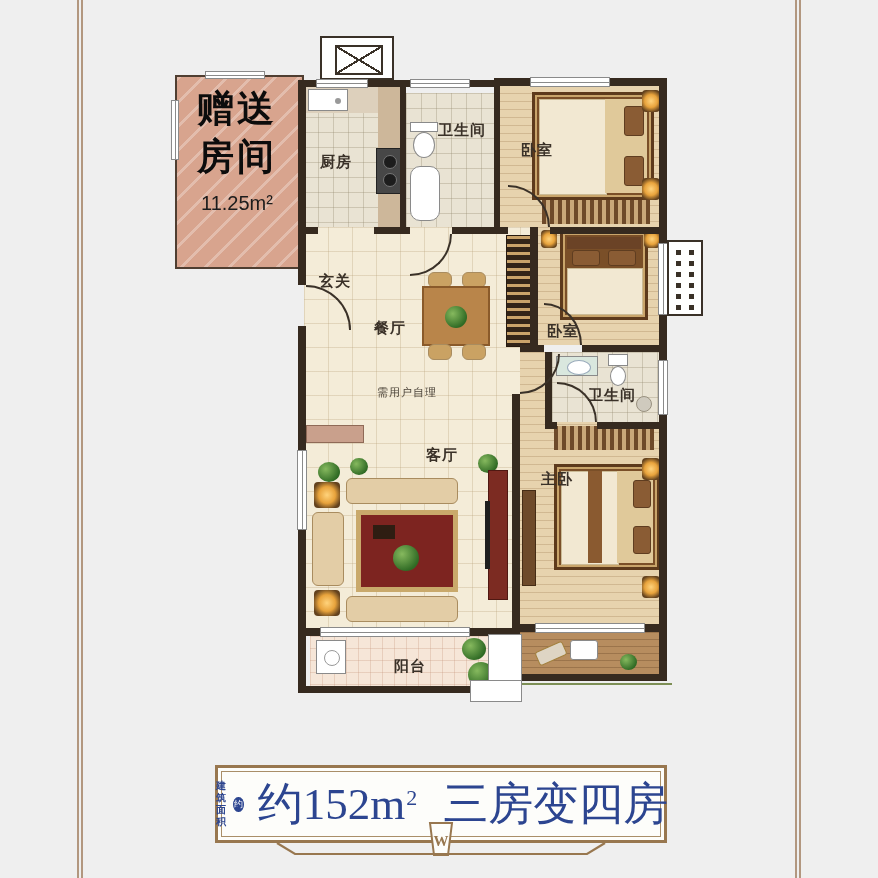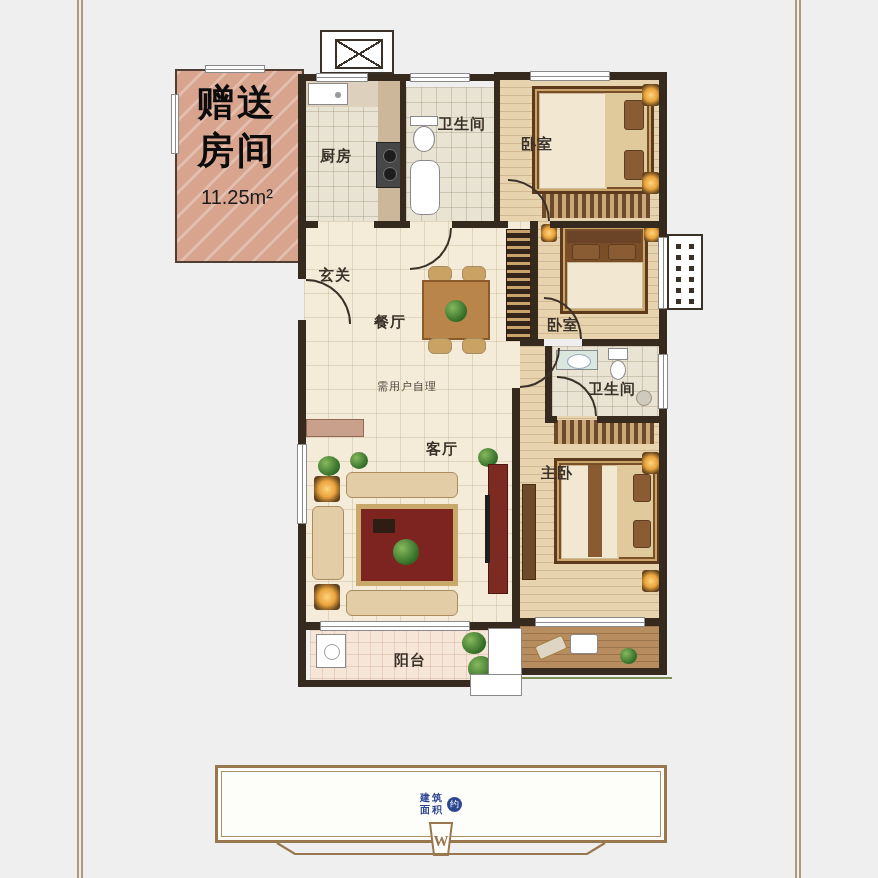--- a/index.html
+++ b/index.html
@@ -1,21 +1,21 @@
 <!DOCTYPE html>
 <html><head>
 <meta charset="utf-8">
 <style>
   html,body{margin:0;padding:0;}
   body{width:878px;height:878px;position:relative;background:#efefef;overflow:hidden;
        font-family:"Liberation Sans",sans-serif;}
   
   .vline{position:absolute;top:0;width:2px;height:878px;background:#b2977f;}
   
-  #plan{position:absolute;left:170px;top:24px;width:536px;height:676px;}
+  #plan{position:absolute;left:170px;top:30px;width:536px;height:676px;}
   #plan > div, #plan svg{position:absolute;}
   
   .floor-tile{background:#e9e3d3;
     background-image:linear-gradient(rgba(150,140,115,.35) 1px,transparent 1px),
                      linear-gradient(90deg,rgba(150,140,115,.35) 1px,transparent 1px);
     background-size:15px 15px;}
   .floor-cream{background:#f4ecd8;
     background-image:linear-gradient(rgba(190,168,130,.35) 1px,transparent 1px),
                      linear-gradient(90deg,rgba(190,168,130,.35) 1px,transparent 1px);
     background-size:24px 24px;}
@@ -271,20 +271,23 @@
 <div id="f-box">
   <div id="f-inner"></div>
   <div id="f-content">
     <div class="f-prefix">
       <div class="f-prefix-lines">
         <div>建筑</div>
         <div>面积</div>
       </div>
       <div class="f-badge">约</div>
     </div>
+    <div class="f-head">
+      <span>约152m</span><sup>2</sup><span class="f-gap"></span><span>三房变四房</span>
+    </div>
   </div>
   <svg width="28" height="36" style="position:absolute;left:50%;bottom:-17px;transform:translateX(-50%)">
     <polygon points="3,2 25,2 21,34 7,34" fill="#fdfdfa" stroke="#98774f" stroke-width="2"></polygon>
     <text x="14" y="25" text-anchor="middle" font-size="15" font-weight="bold" fill="#98774f" font-family="Liberation Serif, serif">W</text>
   </svg>
 </div>
 <svg width="452" height="18" style="position:absolute;left:215px;top:841px">
   <path d="M62 2 L80 13 L372 13 L390 2" fill="none" stroke="#98774f" stroke-width="2.2"></path>
 </svg>
 

